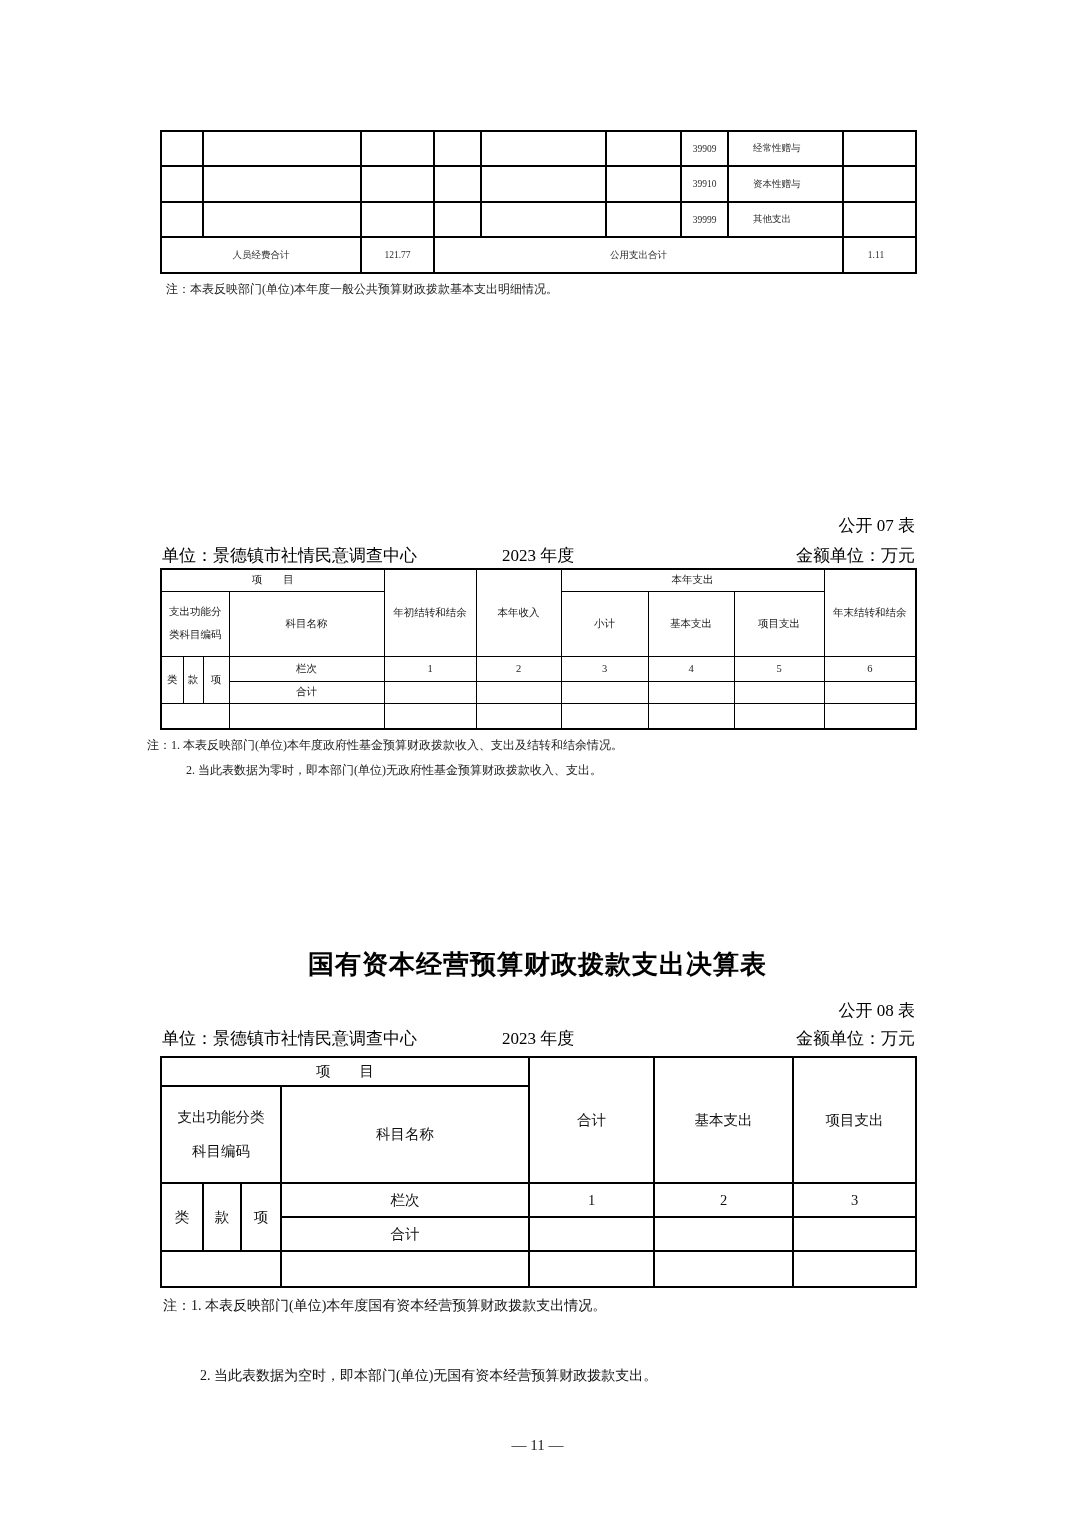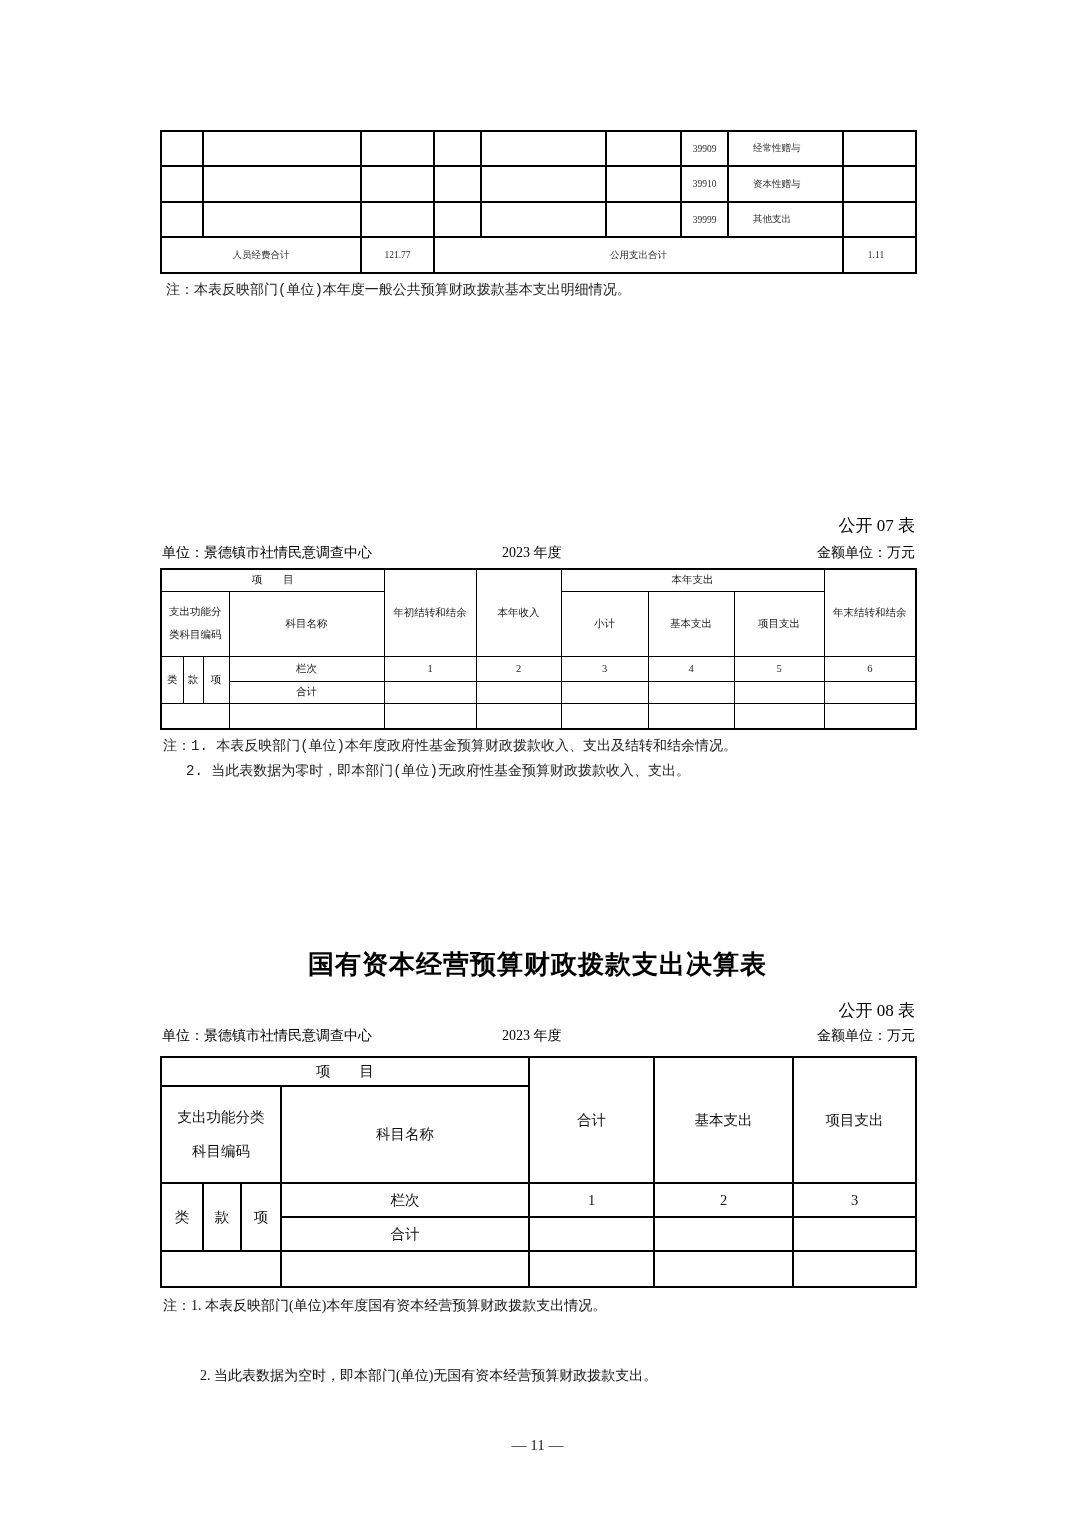--- a/index.html
+++ b/index.html
@@ -34,26 +34,26 @@
 
   .abs { position:absolute; }
   .content-band { left:160px; width:755px; }
 
   .doc-title {
     text-align:center;
     font-family:"Liberation Sans","DejaVu Sans",sans-serif;
     font-weight:700; font-size:26px; color:#000; letter-spacing:1px;
   }
   .sheet-label { text-align:right; font-size:17px; }
-  .unit-line { font-size:14px; height:22px; }
+  .unit-line { font-size:17px; height:22px; }
   .unit-line .unit-name { position:absolute; left:2px; top:0; }
   .unit-line .year { position:absolute; left:342px; top:0; }
   .unit-line .amount-unit { position:absolute; right:0; top:0; }
 
-  .note-small { font-size:14px; color:#222; white-space:nowrap;font-family:Liberation Mono, monospace; }
+  .note-small { font-size:12px; color:#222; white-space:nowrap; }
   .note-large { font-size:14px; color:#111; white-space:nowrap; }
 
   .page-num { text-align:center; font-size:15px; color:#222; }
 </style>
 </head>
 <body>
 
 <div class="page">
 
   <table class="t-top">
@@ -180,21 +180,21 @@
       <td></td>
       <td></td>
       <td></td>
       <td></td>
       <td></td>
       <td></td>
     </tr>
   </tbody>
     </table>
 
-  <div class="abs note-small" style="left:163px; top:737px;">注：1. 本表反映部门(单位)本年度政府性基金预算财政拨款收入、支出及结转和结余情况。</div>
+  <div class="abs note-small" style="left:147px; top:737px;">注：1. 本表反映部门(单位)本年度政府性基金预算财政拨款收入、支出及结转和结余情况。</div>
   <div class="abs note-small" style="left:186px; top:762px;">2. 当此表数据为零时，即本部门(单位)无政府性基金预算财政拨款收入、支出。</div>
 
   <div class="abs content-band doc-title" style="top:947px;">国有资本经营预算财政拨款支出决算表</div>
 
   <div class="abs content-band sheet-label" style="top:999px;">公开 08 表</div>
 
   <div class="abs content-band unit-line" style="top:1027px;">
     <span class="unit-name">单位：景德镇市社情民意调查中心</span>
     <span class="year">2023 年度</span>
     <span class="amount-unit">金额单位：万元</span>

